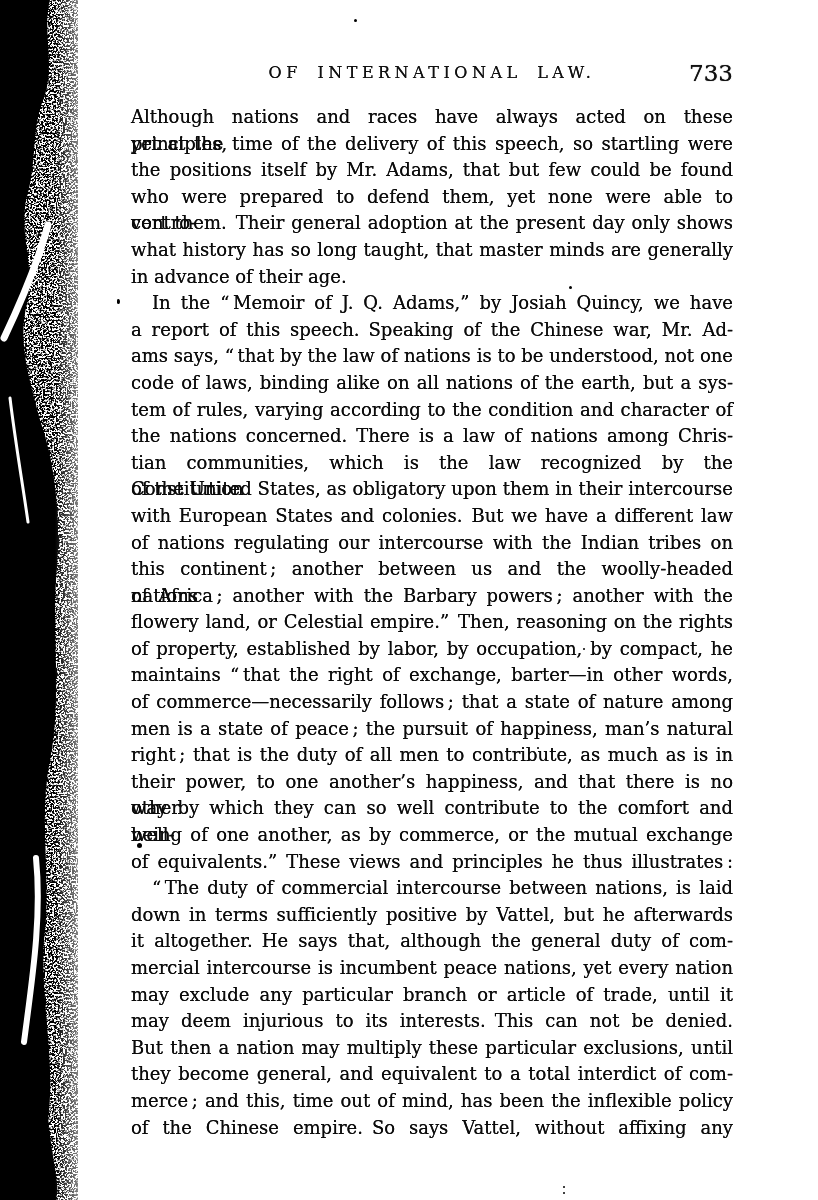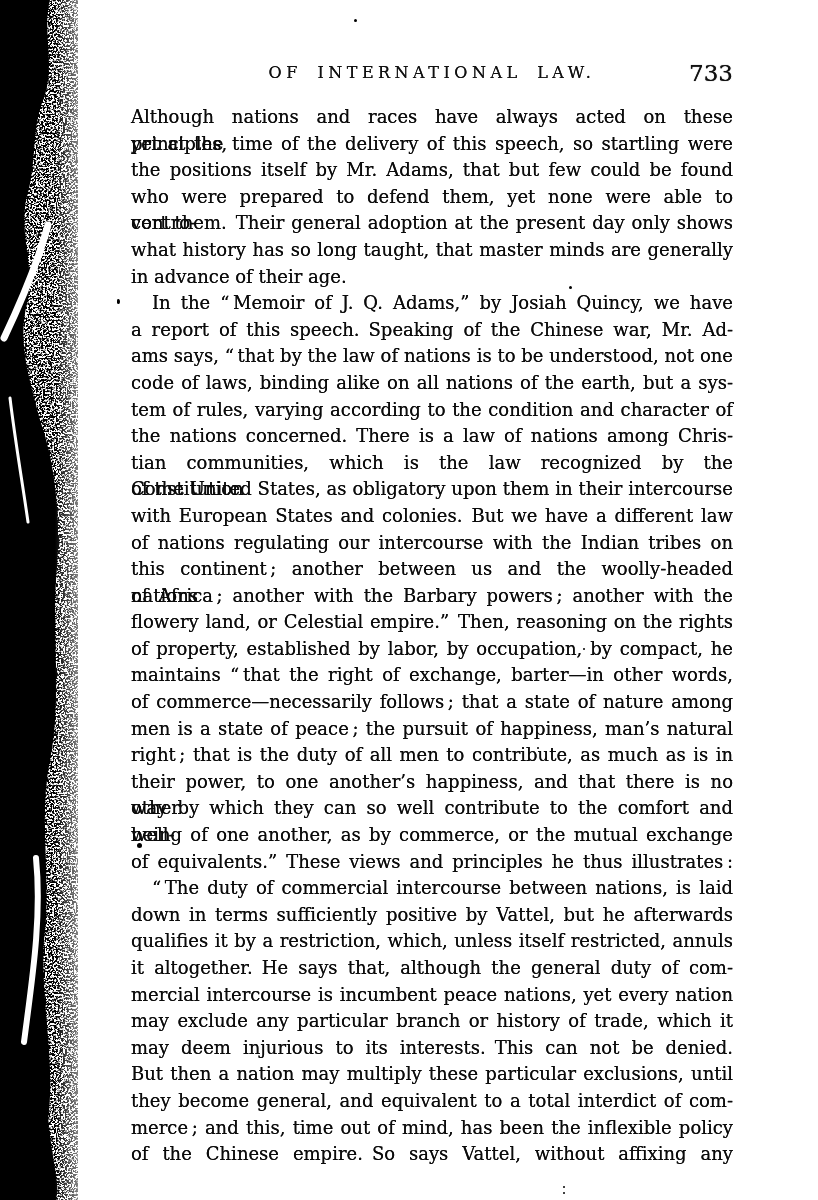--- a/index.html
+++ b/index.html
@@ -139,24 +139,23 @@
       <div class="ln">men is a state of peace ; the pursuit of happiness, man’s natural</div>
       <div class="ln">right ; that is the duty of all men to contribute, as much as is in</div>
       <div class="ln">their power, to one another’s happiness, and that there is no other</div>
       <div class="ln">way by which they can so well contribute to the comfort and well-</div>
       <div class="ln">being of one another, as by commerce, or the mutual exchange</div>
       <div class="ln">of equivalents.” These views and principles he thus illustrates :</div>
     </div>
     <div>
       <div class="ln ind">“ The duty of commercial intercourse between nations, is laid</div>
       <div class="ln">down in terms sufficiently positive by Vattel, but he afterwards</div>
-      <div class="ln">qualifies it by a restriction, which, unless itself restricted, annuls</div>
       <div class="ln">it altogether. He says that, although the general duty of com-</div>
       <div class="ln">mercial intercourse is incumbent peace nations, yet every nation</div>
-      <div class="ln">may exclude any particular branch or history of trade, which it</div>
+      <div class="ln">may exclude any particular branch or article of trade, until it</div>
       <div class="ln">may deem injurious to its interests. This can not be denied.</div>
       <div class="ln">But then a nation may multiply these particular exclusions, until</div>
       <div class="ln">they become general, and equivalent to a total interdict of com-</div>
       <div class="ln">merce ; and this, time out of mind, has been the inflexible policy</div>
       <div class="ln">of the Chinese empire. So says Vattel, without affixing any</div>
     </div>
   </div>
 
   <div class="speck" style="left:354px; top:19px;  width:3px; height:3px;"></div>
   <div class="speck" style="left:569px; top:286px; width:3px; height:3px;"></div>

